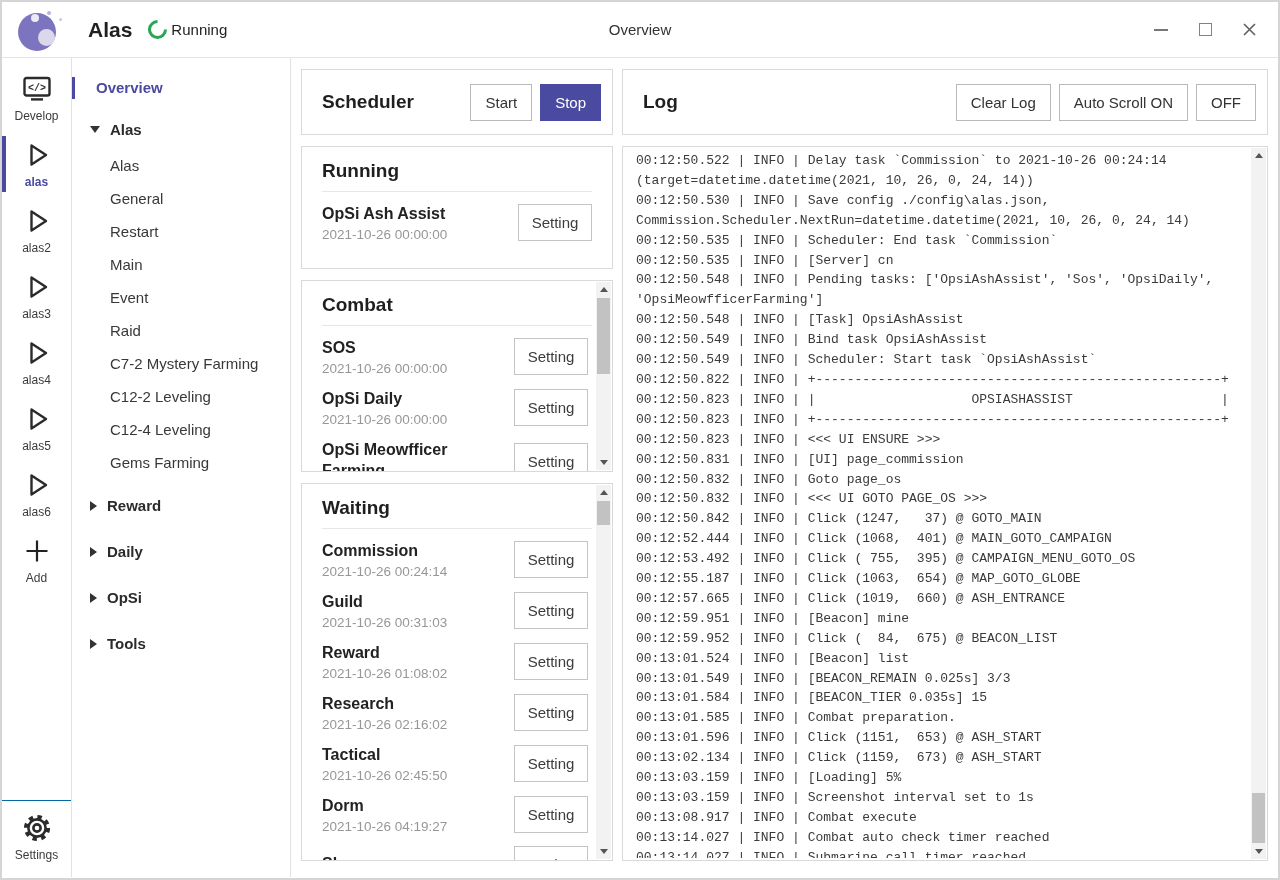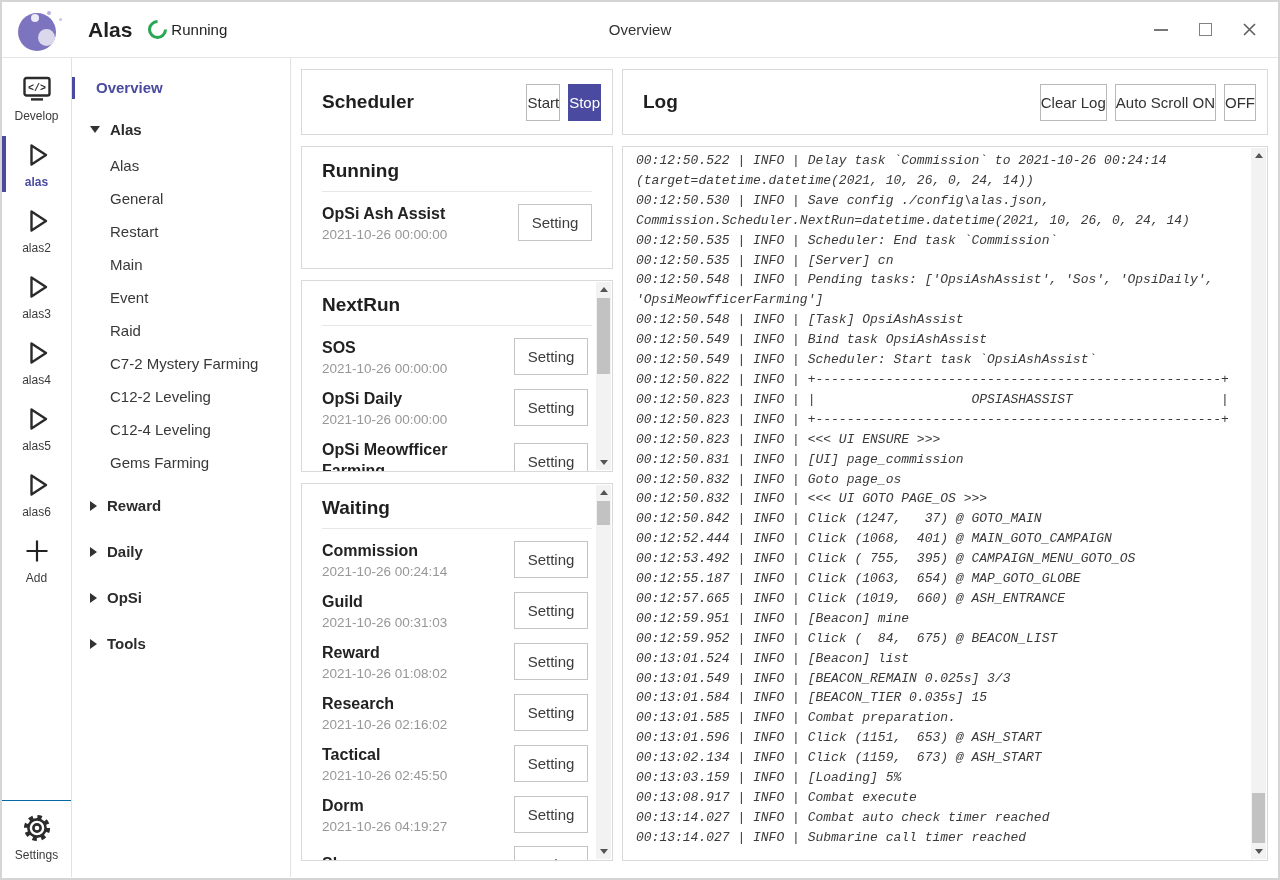--- a/index.html
+++ b/index.html
@@ -47,21 +47,21 @@
   .tri-right { width:0; height:0; border-top:5px solid transparent; border-bottom:5px solid transparent; border-left:7px solid #333; }
   .nav-child { padding:8px 0 8px 38px; font-size:15px; color:#383838; cursor:pointer; }
   
   .content { flex:1; display:flex; gap:9px; padding:11px 10px 16px 10px; background:#fff; }
   .card { border:1px solid #d9d9d9; background:#fff; }
   .mid-col { width:312px; flex:none; display:flex; flex-direction:column; gap:11px; }
   .right-col { flex:1; display:flex; flex-direction:column; gap:11px; }
   .panel-head { height:66px; flex:none; display:flex; align-items:center; padding:0 11px 0 20px; }
   .panel-title { font-size:19px; font-weight:600; color:#1f1f1f; }
   .head-btns { margin-left:auto; display:flex; gap:8px; }
-  .btn { font-family:"Liberation Sans",sans-serif; font-size:15px; color:#333; background:#fff; border:1px solid #b9b9b9; height:37px; padding:0 0; cursor:pointer; }
+  .btn { font-family:"Liberation Sans",sans-serif; font-size:15px; color:#333; background:#fff; border:1px solid #b9b9b9; height:37px; padding:0 14px; cursor:pointer; }
   .btn-primary { background:var(--accent); border-color:var(--accent); color:#fff; }
   .setting-btn { width:74px; padding:0; border-color:#c4c4c4; color:#3c3c3c; flex:none; }
   
   .task-card { padding:13px 0 0 0; display:flex; flex-direction:column; position:relative; overflow:hidden; }
   .task-card .panel-title { padding:0 20px 9px 20px; }
   .divider { border:none; border-top:1px solid #e7e7e7; margin:0 20px; }
   .task-list { flex:1; overflow:hidden; padding:5px 24px 6px 20px; }
   .task-row { display:flex; align-items:center; padding:6px 0;justify-content:space-between; }
   .task-info { flex:1; min-width:0; }
   .task-name { font-size:16px; font-weight:600; color:#222; line-height:21px; }
@@ -73,21 +73,21 @@
   .sb-arrow { position:absolute; left:0; width:15px; height:15px; display:flex; align-items:center; justify-content:center; cursor:pointer; }
   .sb-up { top:0; } .sb-down { bottom:0; }
   .sb-tri-up { width:0; height:0; border-left:4px solid transparent; border-right:4px solid transparent; border-bottom:5px solid #555; }
   .sb-tri-down { width:0; height:0; border-left:4px solid transparent; border-right:4px solid transparent; border-top:5px solid #555; }
   .sb-thumb { position:absolute; left:1px; width:13px; background:#c2c2c2; cursor:pointer; }
   #pending-sb .sb-thumb { top:16px; height:76px; }
   #waiting-sb .sb-thumb { top:16px; height:24px; }
   #log-sb .sb-thumb { bottom:16px; height:50px; }
   
   .log-card { flex:1; position:relative; overflow:hidden; }
-  .log-text { position:absolute; left:13px; right:20px; top:4px; bottom:2px; overflow:hidden;font-style:italic; }
+  .log-text { position:absolute; left:13px; right:20px; top:4px; bottom:2px; overflow:hidden; }
   .log-line { font-family:"Liberation Mono","DejaVu Sans Mono",monospace; font-size:13px; line-height:19.9px; color:#3a3a3a; white-space:pre; }
 </style>
 </head>
 <body>
 
 <div class="header">
   <div class="logo">
     <div class="logo-main"></div>
     <div class="logo-blob-big"></div>
     <div class="logo-blob-sm"></div>
@@ -294,21 +294,21 @@
     <div class="task-info">
       <div class="task-name">OpSi Ash Assist</div>
       <div class="task-time">2021-10-26 00:00:00</div>
     </div>
     <button class="btn setting-btn">Setting</button>
   </div>
 </div>
       </div>
 
       <div class="card task-card" style="height:192px; flex:none;">
-        <div class="panel-title">NextRun</div>
+        <div class="panel-title">Combat</div>
         <hr class="divider">
         <div class="task-list">
   <div class="task-row">
     <div class="task-info">
       <div class="task-name">SOS</div>
       <div class="task-time">2021-10-26 00:00:00</div>
     </div>
     <button class="btn setting-btn">Setting</button>
   </div>
 
@@ -447,20 +447,21 @@
             <div class="log-line">00:12:57.665 | INFO | Click (1019,  660) @ ASH_ENTRANCE</div>
             <div class="log-line">00:12:59.951 | INFO | [Beacon] mine</div>
             <div class="log-line">00:12:59.952 | INFO | Click (  84,  675) @ BEACON_LIST</div>
             <div class="log-line">00:13:01.524 | INFO | [Beacon] list</div>
             <div class="log-line">00:13:01.549 | INFO | [BEACON_REMAIN 0.025s] 3/3</div>
             <div class="log-line">00:13:01.584 | INFO | [BEACON_TIER 0.035s] 15</div>
             <div class="log-line">00:13:01.585 | INFO | Combat preparation.</div>
             <div class="log-line">00:13:01.596 | INFO | Click (1151,  653) @ ASH_START</div>
             <div class="log-line">00:13:02.134 | INFO | Click (1159,  673) @ ASH_START</div>
             <div class="log-line">00:13:03.159 | INFO | [Loading] 5%</div>
+            <div class="log-line">00:13:03.159 | INFO | Screenshot interval set to 1s</div>
             <div class="log-line">00:13:08.917 | INFO | Combat execute</div>
             <div class="log-line">00:13:14.027 | INFO | Combat auto check timer reached</div>
             <div class="log-line">00:13:14.027 | INFO | Submarine call timer reached</div>
           </div>
         <div class="sb" id="log-sb">
           <div class="sb-arrow sb-up">
               <div class="sb-tri-up"></div>
             </div>
           <div class="sb-thumb"></div>
           <div class="sb-arrow sb-down">

